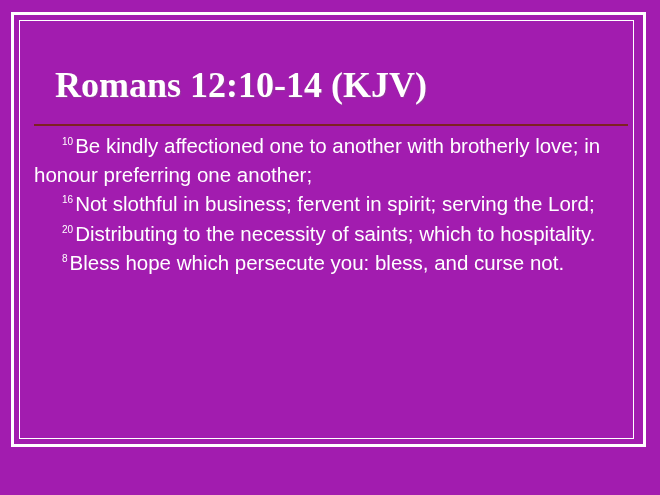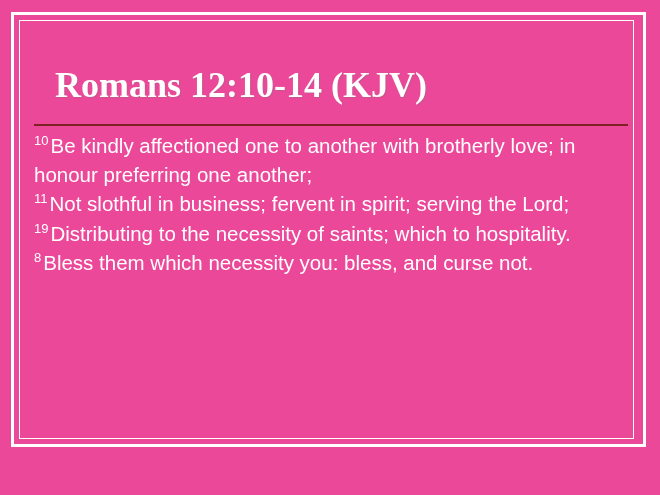--- a/index.html
+++ b/index.html
@@ -4,21 +4,21 @@
 <style>
   html, body {
     margin: 0;
     padding: 0;
     background: #000000;
   }
   #slide {
     position: relative;
     width: 660px;
     height: 495px;
-    background: #ec4899;
+    background: #a21caf;
     overflow: hidden;
     font-family: "Liberation Sans", sans-serif;
   }
 
   
   #outer-frame {
     position: absolute;
     left: 11px;
     top: 12px;
     width: 635px;
@@ -84,48 +84,49 @@
   .verse {
     color: #ffffff;
     font-family: "Liberation Sans", sans-serif;
     font-size: 20.5px;
     line-height: 28.5px;
     margin: 0 0 1px 0;
     text-align: left;
   }
 
   .verse-num {
-    font-size: 13px;
+    font-size: 10px;
     vertical-align: super;
     line-height: 0;
     padding-right: 2px;
+    margin-left: 28px;
   }
 </style>
 </head>
 <body>
 
 <div id="slide">
 
   <div id="outer-frame"></div>
   <div id="inner-frame"></div>
 
   <div id="content">
 
     <h1 id="slide-title">Romans 12:10-14 (KJV)</h1>
 
     <div id="title-rule"></div>
 
     <div id="verse-list">
 
       <p class="verse"><span class="verse-num">10</span><span>Be kindly affectioned one to another with brotherly love; in honour preferring one another;</span></p>
 
-      <p class="verse"><span class="verse-num">11</span><span>Not slothful in business; fervent in spirit; serving the Lord;</span></p>
+      <p class="verse"><span class="verse-num">16</span><span>Not slothful in business; fervent in spirit; serving the Lord;</span></p>
 
 
-      <p class="verse"><span class="verse-num">19</span><span>Distributing to the necessity of saints; which to hospitality.</span></p>
+      <p class="verse"><span class="verse-num">20</span><span>Distributing to the necessity of saints; which to hospitality.</span></p>
 
-      <p class="verse"><span class="verse-num">8</span><span>Bless them which necessity you: bless, and curse not.</span></p>
+      <p class="verse"><span class="verse-num">8</span><span>Bless hope which persecute you: bless, and curse not.</span></p>
 
     </div>
 
   </div>
 
 </div>
 
 </body></html>

